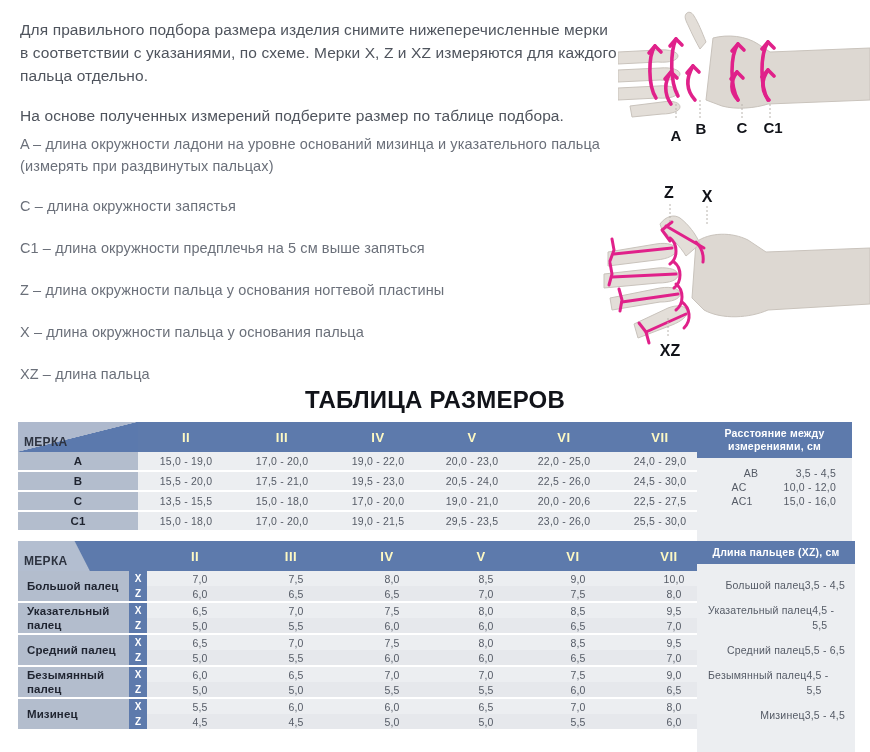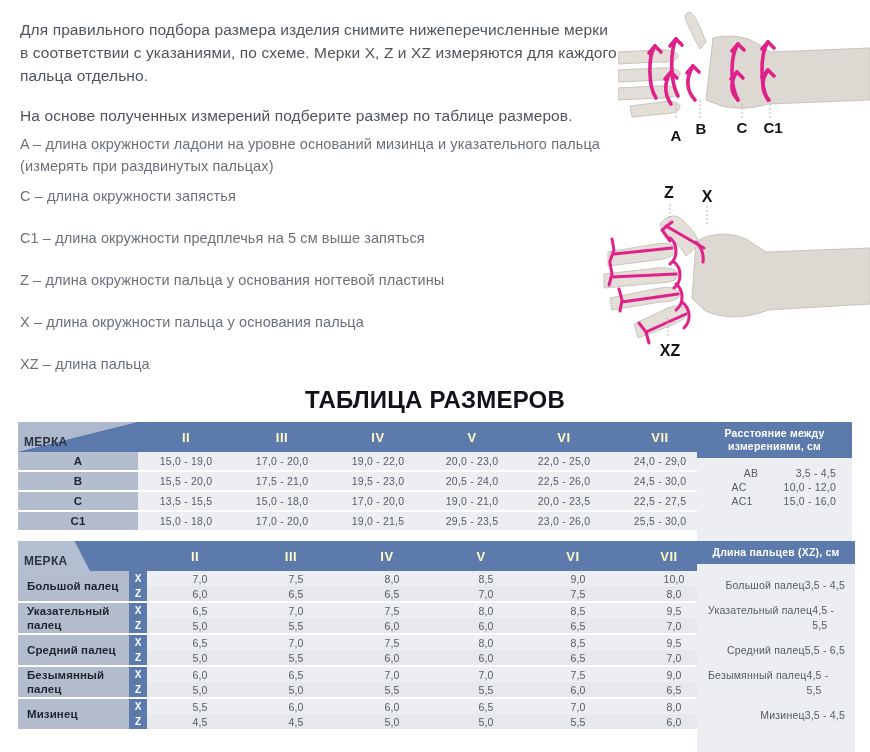--- a/index.html
+++ b/index.html
@@ -36,21 +36,21 @@
     top: 133px;
     width: 600px;
   }
   .def {
     font-size: 14.5px;
     line-height: 22px;
     color: #6b707a;
     margin: 0 0 20px 0;
     letter-spacing: .1px;
   }
-  .def.two-line { margin-bottom: 8px; }
+  .def.two-line { margin-bottom: 18px; }
 
   
   .hand-fig { position: absolute; }
   #hand-fig-palm { left: 618px; top: 8px; width: 252px; height: 150px; }
   #hand-fig-fingers { left: 600px; top: 182px; width: 270px; height: 180px; }
   .hand-fig svg { display: block; }
 
   
   #table-title {
     position: absolute;
@@ -206,21 +206,21 @@
   #info-panel-2 .info-row { line-height: 15px; margin-bottom: 10px; }
   #info-panel-2 .info-row .k { flex: 0 0 auto; }
   #info-panel-1 .info-row .k { flex: 0 0 52px; }
   #info-panel-1 .info-row .v { flex: 0 0 auto; margin-right: 4px; }
 </style>
 </head>
 <body>
 
 <div id="intro">
   <p class="para">Для правильного подбора размера изделия снимите нижеперечисленные мерки в соответствии с указаниями, по схеме. Мерки X, Z и XZ измеряются для каждого пальца отдельно.</p>
-  <p class="para">На основе полученных измерений подберите размер по таблице размеров.</p>
+  <p class="para">На основе полученных измерений подберите размер по таблице подбора.</p>
 </div>
 
 <div id="defs">
   <p class="def two-line">A – длина окружности ладони на уровне оснований мизинца и указательного пальца (измерять при раздвинутых пальцах)</p>
   <p class="def">C – длина окружности запястья</p>
   <p class="def">C1 – длина окружности предплечья на 5 см выше запяться</p>
   <p class="def">Z – длина окружности пальца у основания ногтевой пластины</p>
   <p class="def">X – длина окружности пальца у основания пальца</p>
   <p class="def">XZ – длина пальца</p>
 </div>
@@ -363,21 +363,21 @@
         <td class="val">20,5 - 24,0</td>
         <td class="val">22,5 - 26,0</td>
         <td class="val">24,5 - 30,0</td>
       </tr>
       <tr>
         <td class="row-label">C</td>
         <td class="val">13,5 - 15,5</td>
         <td class="val">15,0 - 18,0</td>
         <td class="val">17,0 - 20,0</td>
         <td class="val">19,0 - 21,0</td>
-        <td class="val">20,0 - 23,5</td>
+        <td class="val">20,0 - 20,6</td>
         <td class="val">22,5 - 27,5</td>
       </tr>
       <tr>
         <td class="row-label">C1</td>
         <td class="val">15,0 - 18,0</td>
         <td class="val">17,0 - 20,0</td>
         <td class="val">19,0 - 21,5</td>
         <td class="val">29,5 - 23,5</td>
         <td class="val">23,0 - 26,0</td>
         <td class="val">25,5 - 30,0</td>

